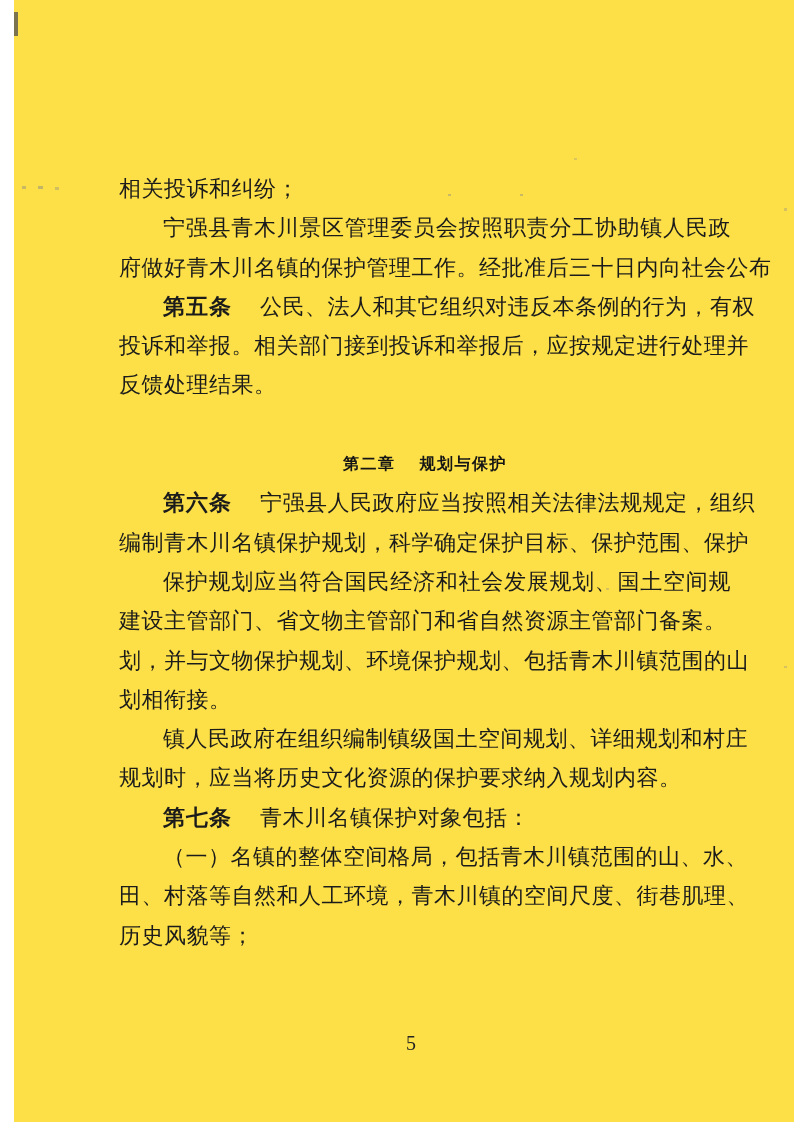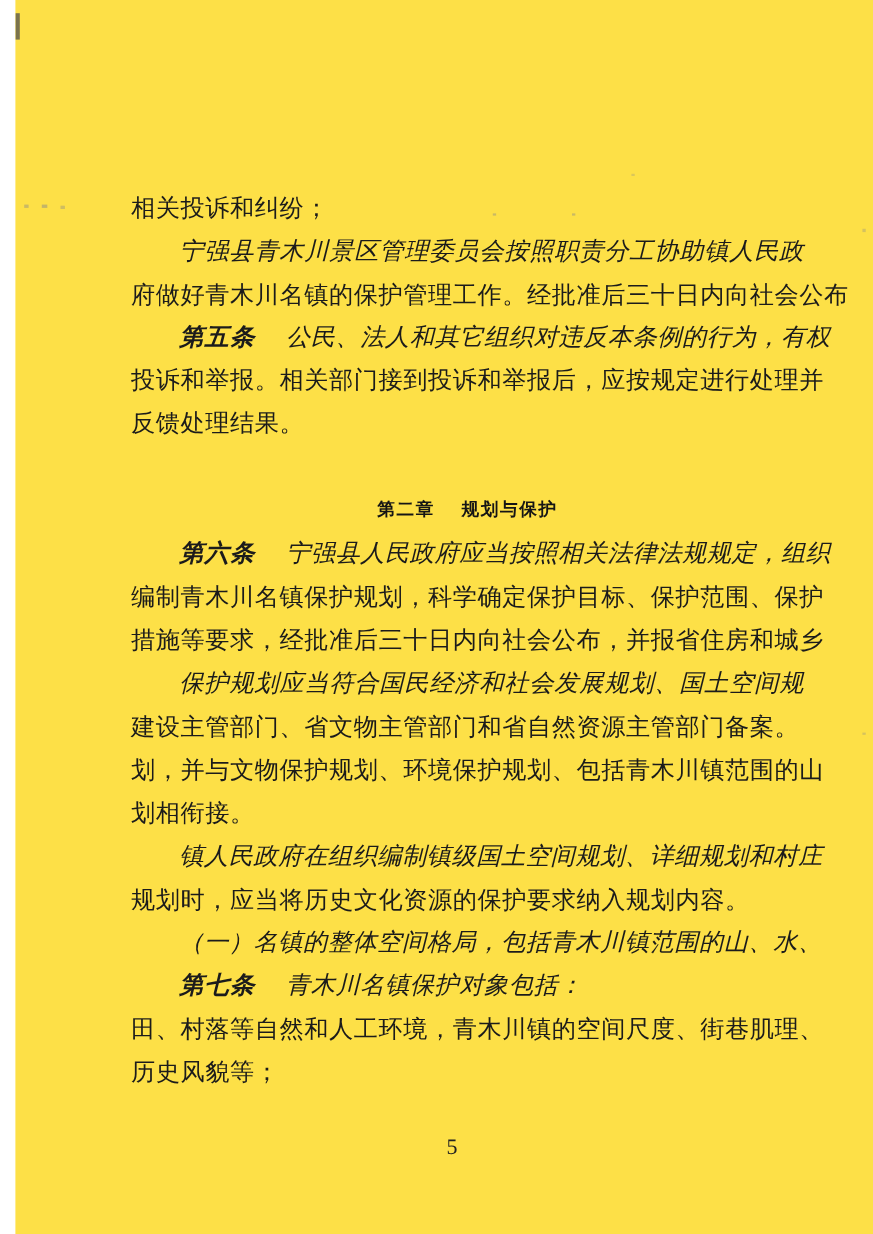--- a/index.html
+++ b/index.html
@@ -29,21 +29,20 @@
     font-size: 22px;
     white-space: nowrap;
     letter-spacing: 0.5px;
   }
   .fill {
     text-align: justify;
     text-align-last: justify;
   }
   .indent {
     text-indent: 44px;
-    font-style: italic;
   }
   .art-label {
     font-weight: bold;
     font-family: "Liberation Sans", sans-serif;
     margin-right: 28px;
     letter-spacing: 1px;
   }
   .chapter-heading {
     margin-top: 39.3px;
     height: 39.3px;
@@ -129,39 +128,38 @@
     <div class="chapter-heading">
       <span class="chapter-num">第二章</span><span>规划与保护</span>
     </div>
 
     <div class="line indent fill">
       <span class="art-label">第六条</span><span>宁强县人民政府应当按照相关法律法规规定，组织</span>
     </div>
 
     <div class="line fill">编制青木川名镇保护规划，科学确定保护目标、保护范围、保护</div>
 
-    <div class="line fill">措施等要求，经批准后三十日内向社会公布，并报省住房和城乡</div>
 
     <div class="line indent fill">保护规划应当符合国民经济和社会发展规划、国土空间规</div>
 
     <div class="line">建设主管部门、省文物主管部门和省自然资源主管部门备案。</div>
 
     <div class="line fill">划，并与文物保护规划、环境保护规划、包括青木川镇范围的山</div>
 
     <div class="line">划相衔接。</div>
 
     <div class="line indent fill">镇人民政府在组织编制镇级国土空间规划、详细规划和村庄</div>
 
     <div class="line">规划时，应当将历史文化资源的保护要求纳入规划内容。</div>
 
-    <div class="line indent fill">（一）名镇的整体空间格局，包括青木川镇范围的山、水、</div>
-
     <div class="line indent">
       <span class="art-label">第七条</span><span>青木川名镇保护对象包括：</span>
     </div>
+
+    <div class="line indent fill">（一）名镇的整体空间格局，包括青木川镇范围的山、水、</div>
 
     <div class="line fill">田、村落等自然和人工环境，青木川镇的空间尺度、街巷肌理、</div>
 
     <div class="line">历史风貌等；</div>
 
   </div>
 
   <div class="page-number">5</div>
 
 </div>

